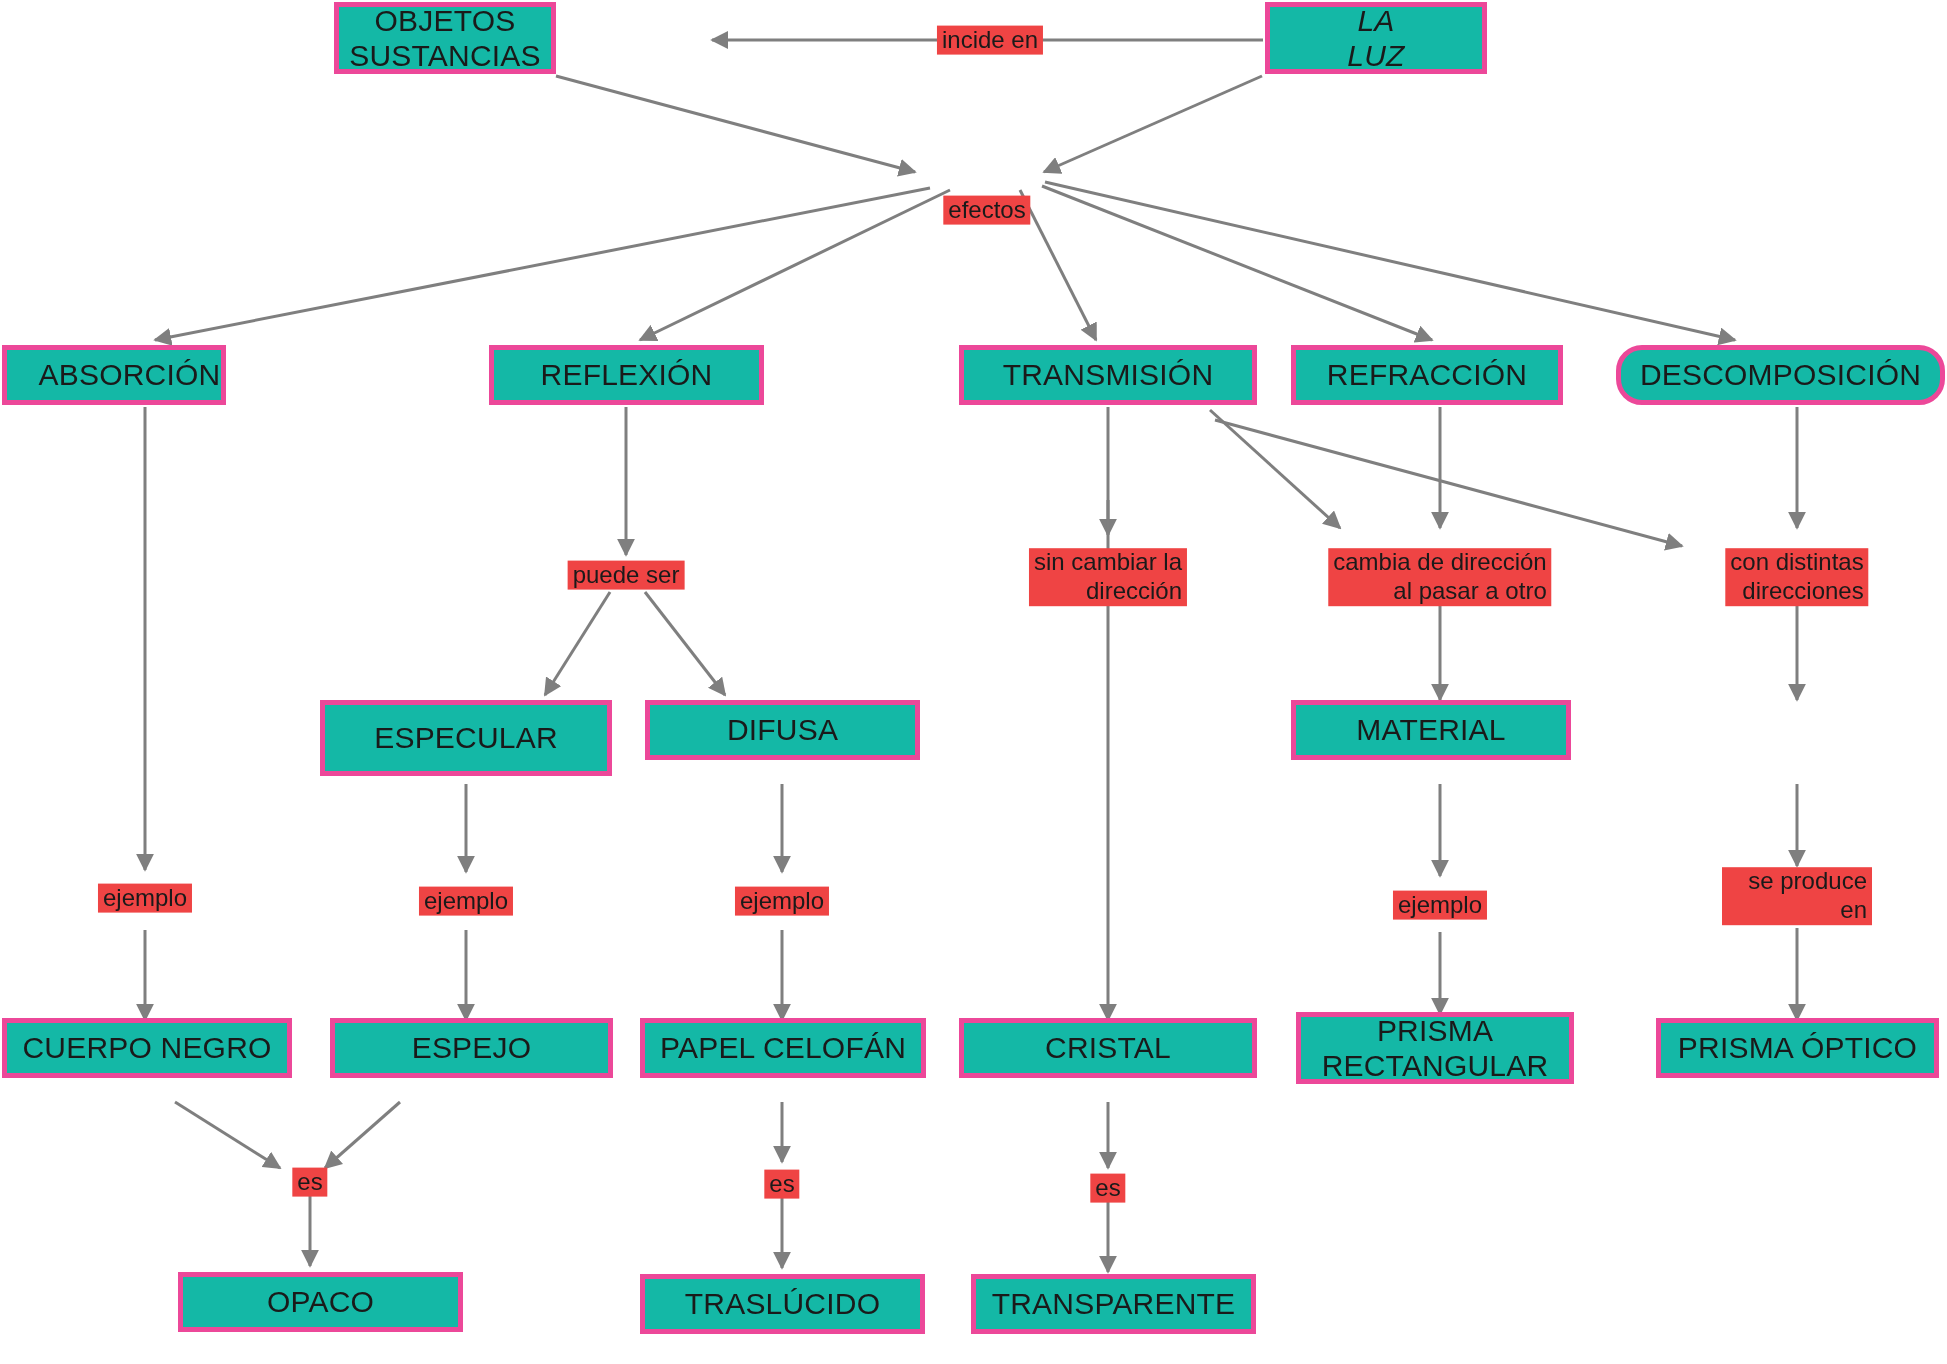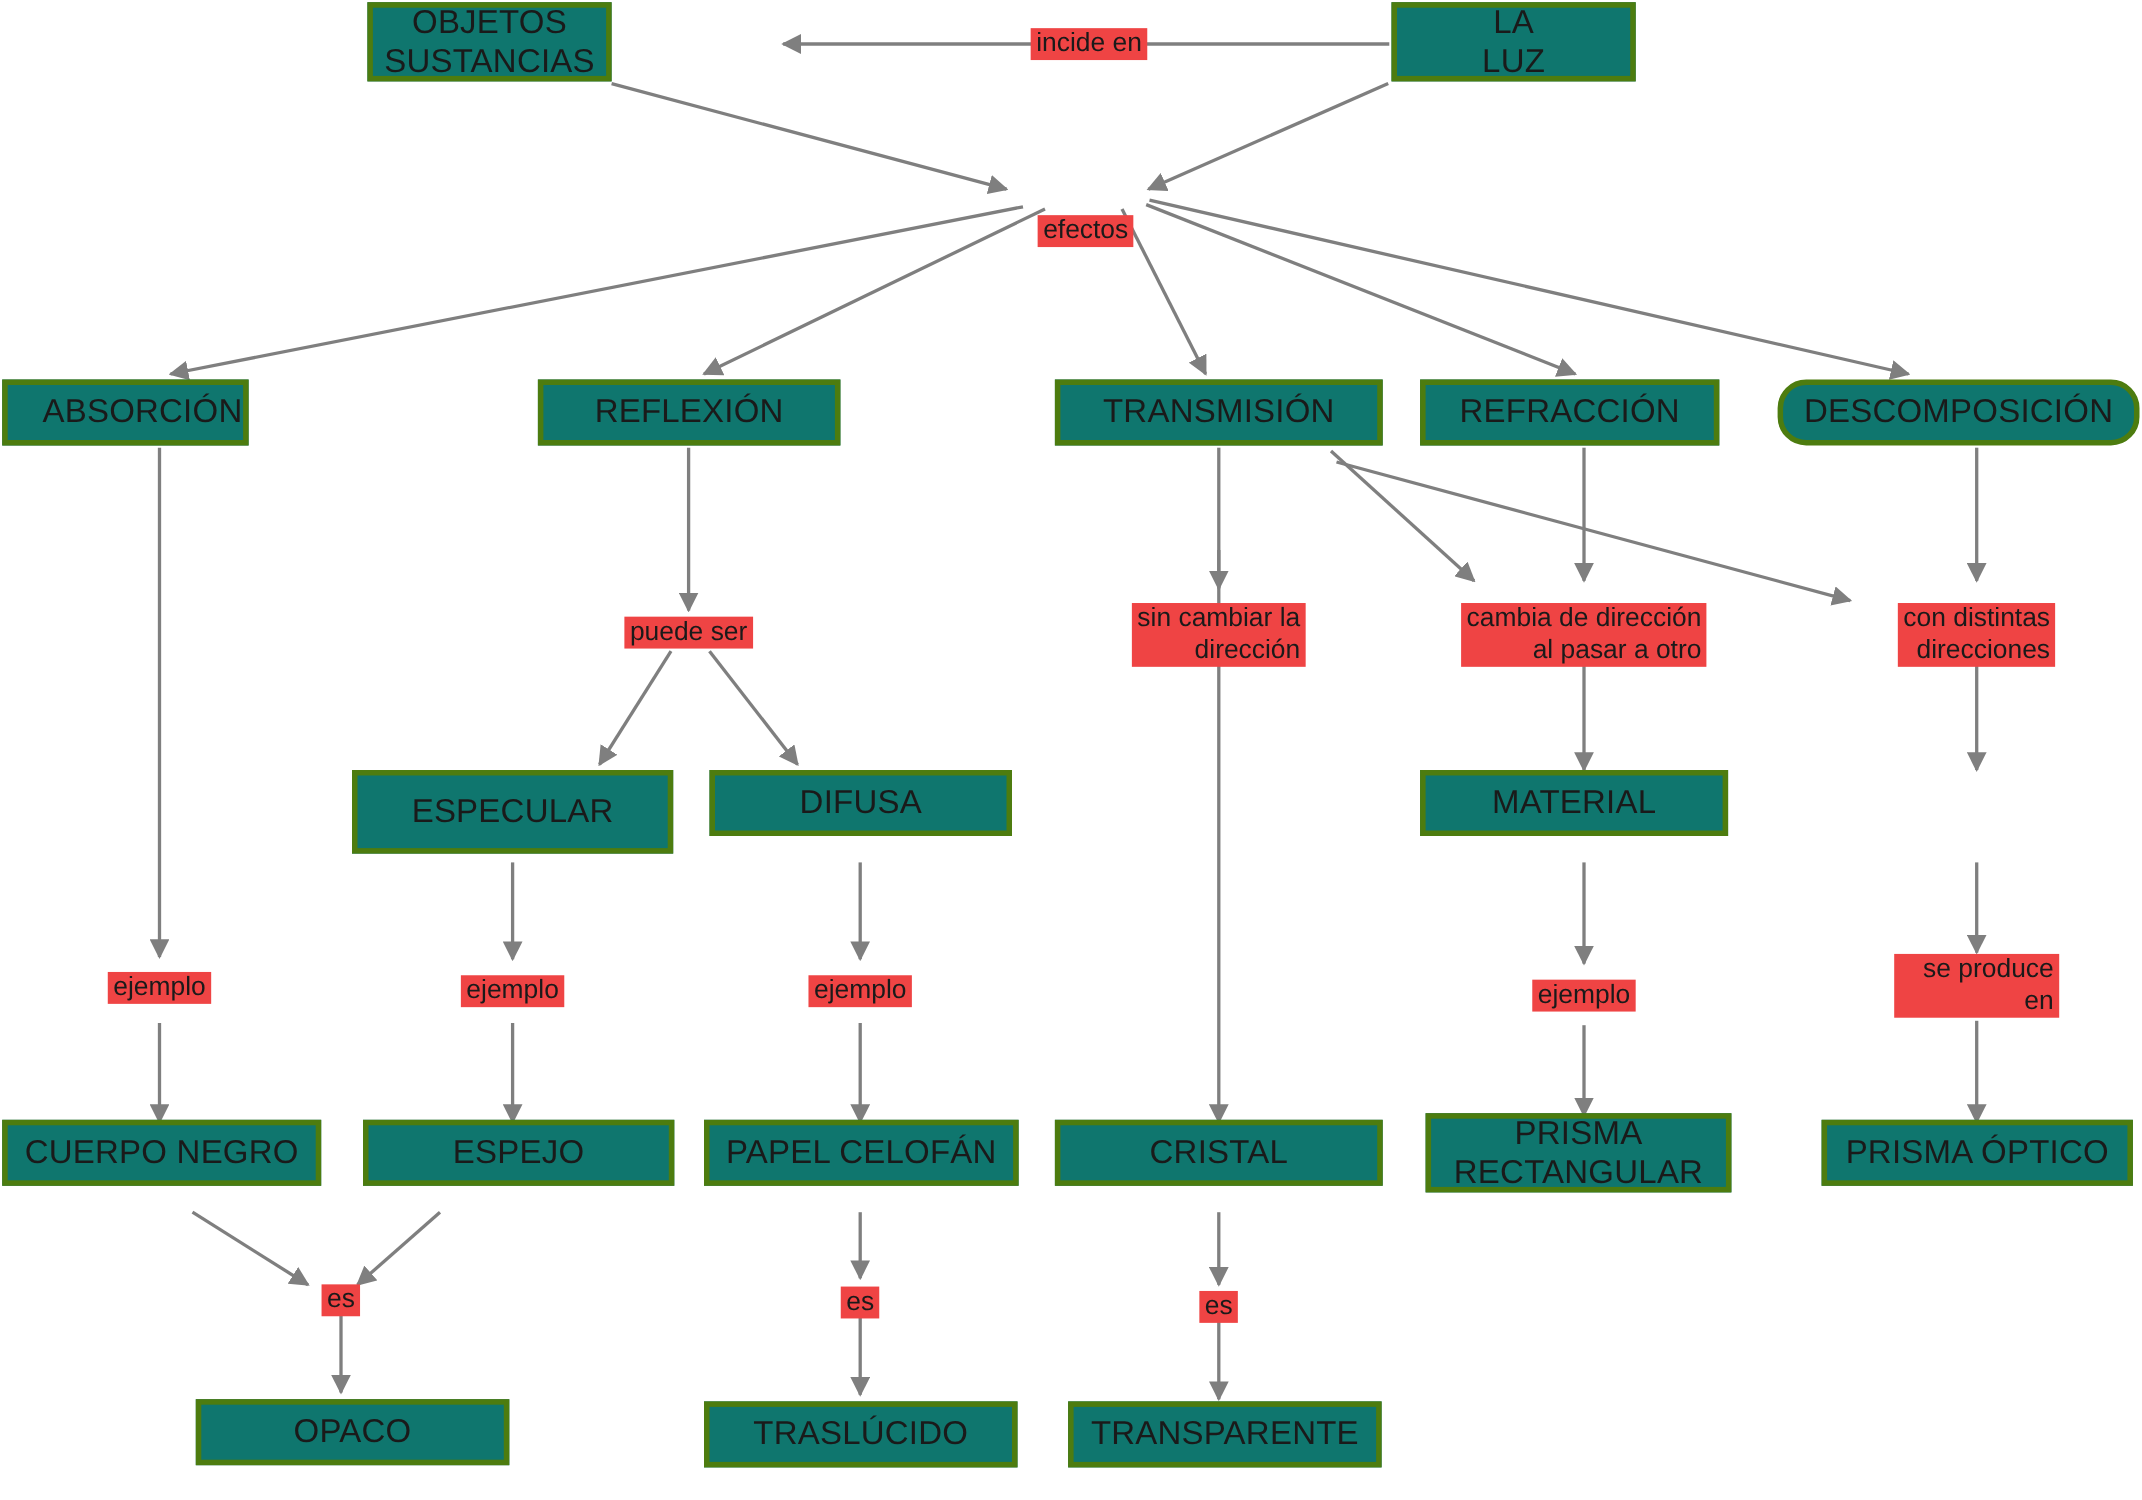--- a/index.html
+++ b/index.html
@@ -19,22 +19,22 @@
     position: absolute;
     left: 0;
     top: 0;
     width: 1947px;
     height: 1364px;
     pointer-events: none;
   }
   .node {
     position: absolute;
     box-sizing: border-box;
-    background: #0f766e;
-    border: 5px solid #4d7c0f;
+    background: #14b8a6;
+    border: 5px solid #ec4899;
     display: flex;
     align-items: center;
     justify-content: center;
     text-align: center;
     color: #1a1a1a;
     font-size: 30px;
     line-height: 1.18;
     letter-spacing: 0.2px;
     white-space: pre-line;
     z-index: 3;
@@ -135,21 +135,21 @@
 
       <line x1="1108" y1="1102" x2="1108" y2="1168"></line>
 
       <line x1="1108" y1="1200" x2="1108" y2="1272"></line>
     </g>
   </svg>
 
   <div class="node" style="left:334px;top:2px;width:222px;height:72px;">OBJETOS
 SUSTANCIAS</div>
 
-  <div class="node" style="left:1265px;top:2px;width:222px;height:72px;">LA
+  <div class="node" style="left:1265px;top:2px;width:222px;height:72px;font-style:italic;">LA
 LUZ</div>
 
   <div class="node" style="left:2px;top:345px;width:224px;height:60px;padding-left:31px;">ABSORCIÓN</div>
 
   <div class="node" style="left:489px;top:345px;width:275px;height:60px;">REFLEXIÓN</div>
 
   <div class="node" style="left:959px;top:345px;width:298px;height:60px;">TRANSMISIÓN</div>
 
   <div class="node" style="left:1291px;top:345px;width:272px;height:60px;">REFRACCIÓN</div>
 

